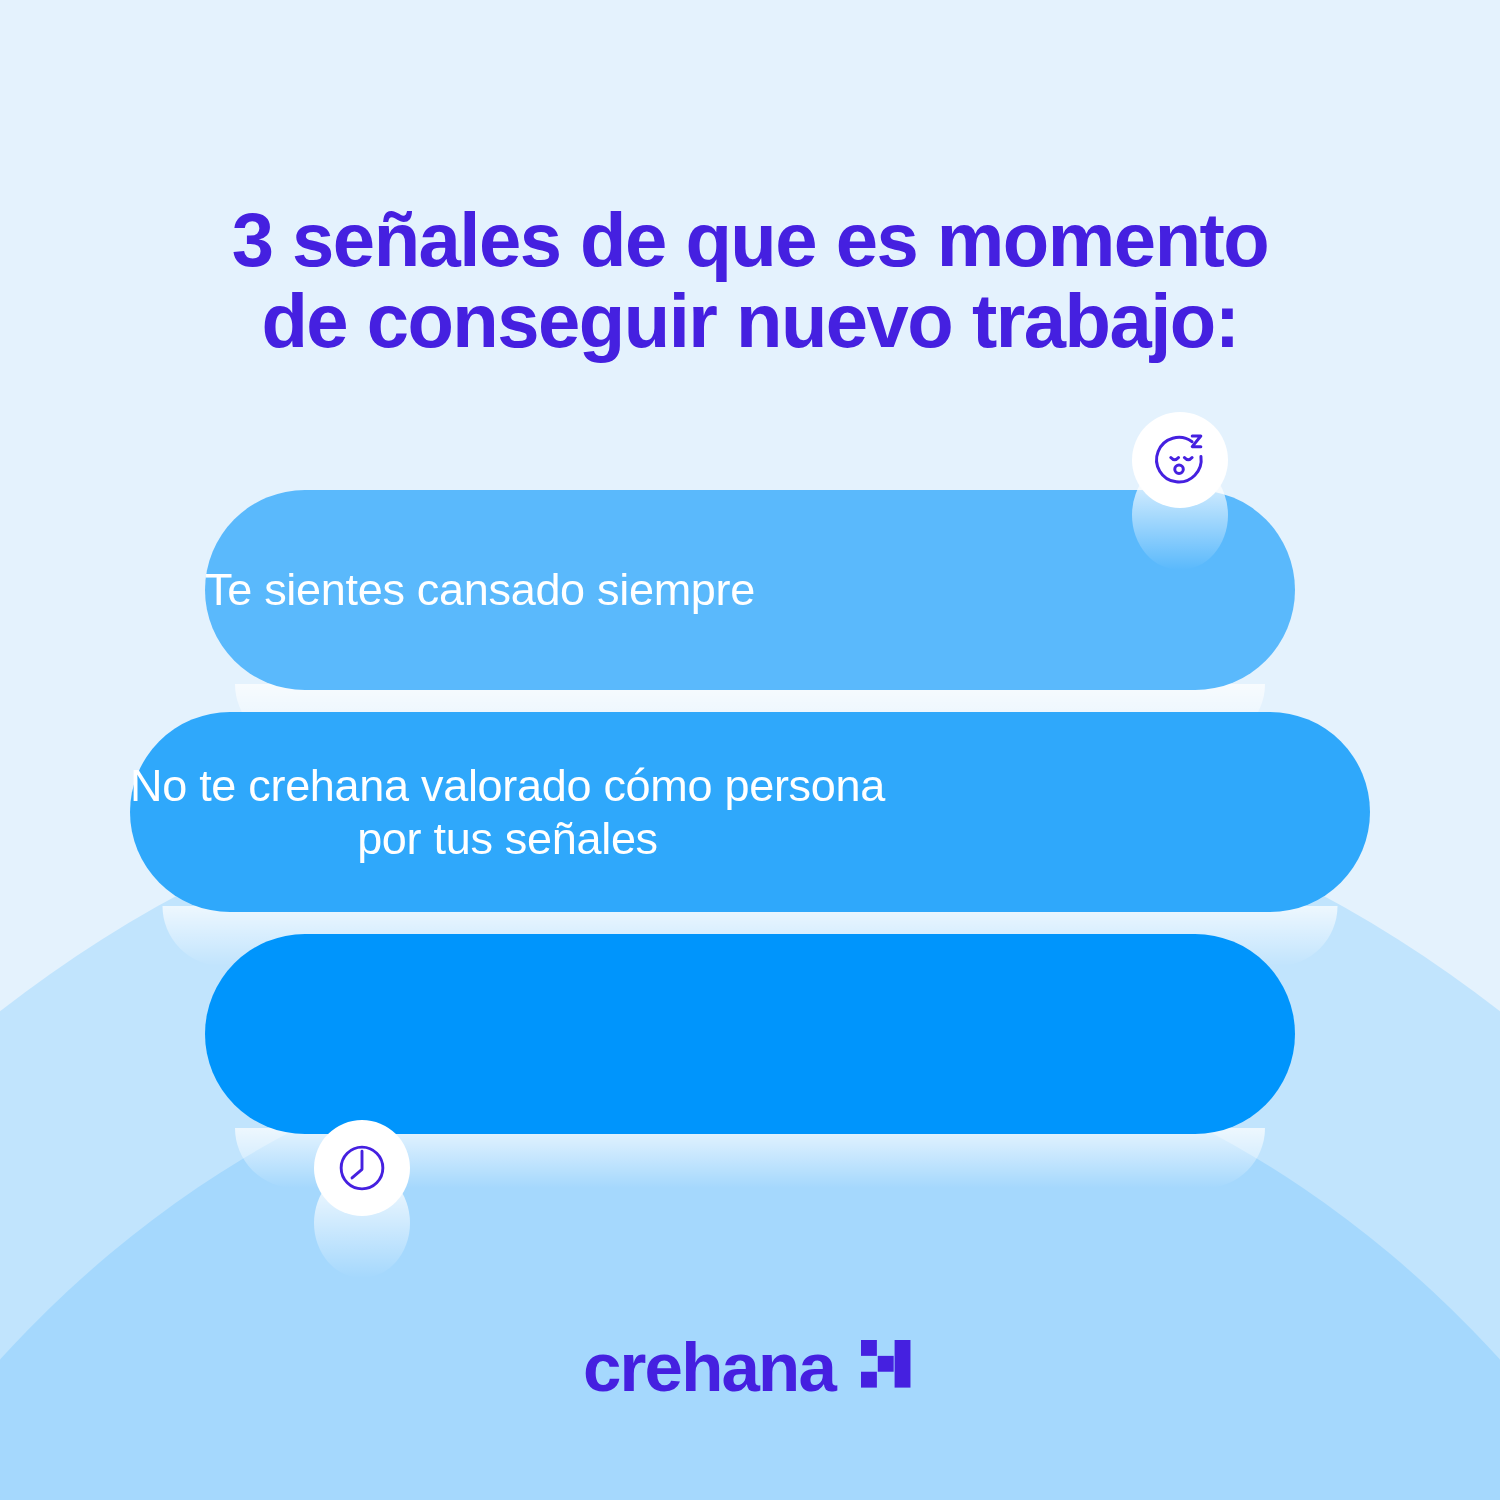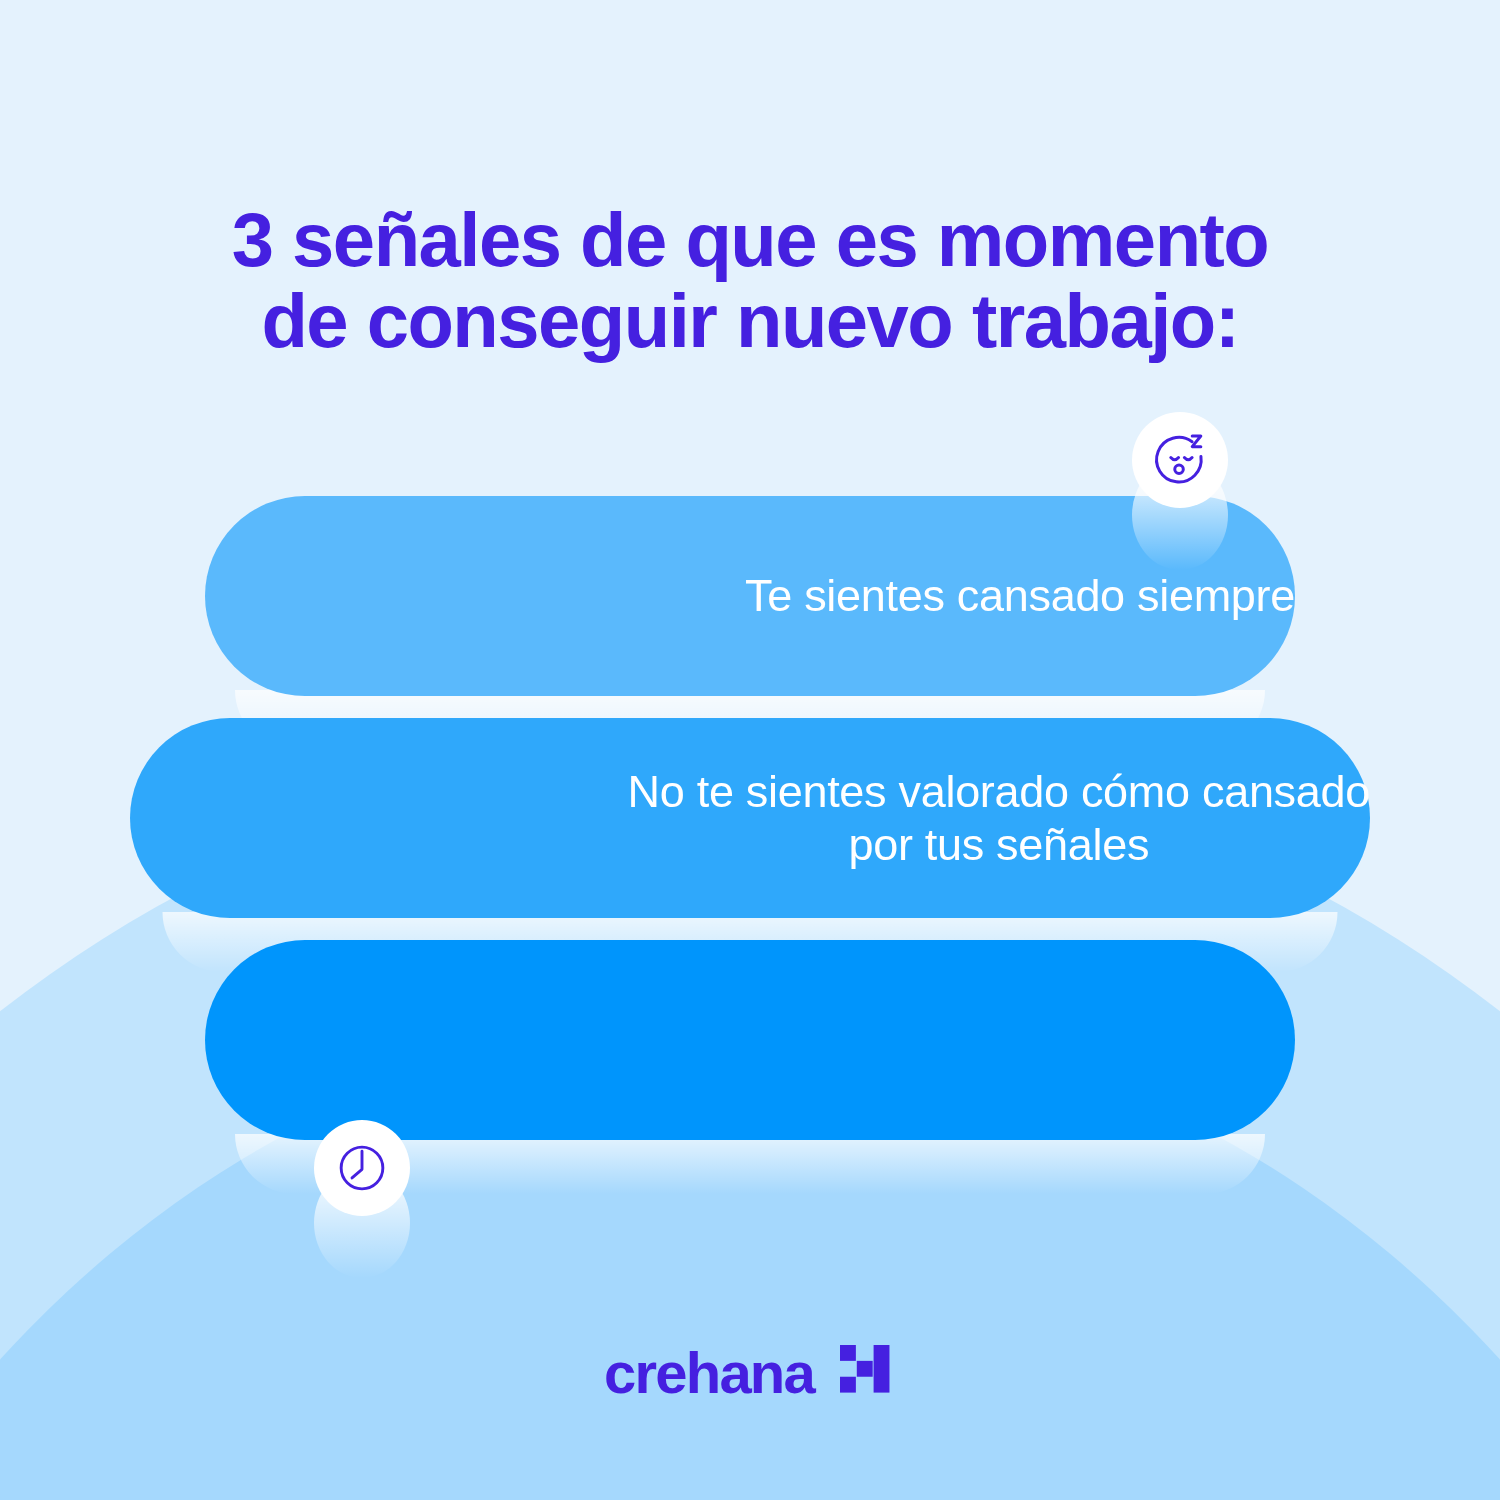--- a/index.html
+++ b/index.html
@@ -45,29 +45,29 @@
     position:absolute;
     top:480px; left:0; right:0;
     z-index:4;
   }
   .pill-wrap { position:relative; }
 
   .pill {
     position:relative;
     display:flex;
     align-items:center;
-    justify-content:flex-end;
+    justify-content:flex-start;
     text-align:center;
     color:#ffffff;
     font-size:45px;
     font-weight:400;
     line-height:1.18;
     letter-spacing:-0.3px;
     border-radius:999px;
-    margin:16px auto;
+    margin:10px auto;
   }
 
   .pill-1 {
     width:1090px; height:200px;
     background:#5ab9fc;
   }
   .pill-2 {
     width:1240px; height:200px;
     background:#2fa8fb;
     margin-top:22px;
@@ -124,21 +124,21 @@
     position:absolute;
     bottom:98px; left:0; right:0;
     z-index:6;
     display:flex;
     align-items:center;
     justify-content:center;
     gap:26px;
   }
   .logo-word {
     color:#4520e0;
-    font-size:58px;
+    font-size:69px;
     font-weight:bold;
     letter-spacing:-1.8px;
     line-height:1;
   }
   .logo-mark { display:block; }
 </style>
 </head>
 <body>
 
 <div id="stage">
@@ -167,21 +167,21 @@
     <div class="pill-wrap">
       <div class="pill pill-1">
         <span>Te sientes cansado siempre</span>
         <span class="pill-shadow sh-1"></span>
       </div>
     </div>
 
     <div class="pill-wrap">
       <div class="pill pill-2">
         <span>
-          <span>No te sientes valorado cómo cansado</span><br>
+          <span>No te crehana valorado cómo persona</span><br>
           <span>por tus señales</span>
         </span>
         <span class="pill-shadow sh-2"></span>
       </div>
     </div>
 
     <div class="pill-wrap">
       <div class="pill pill-3">
         <span class="pill-shadow sh-3"></span>
       </div>

